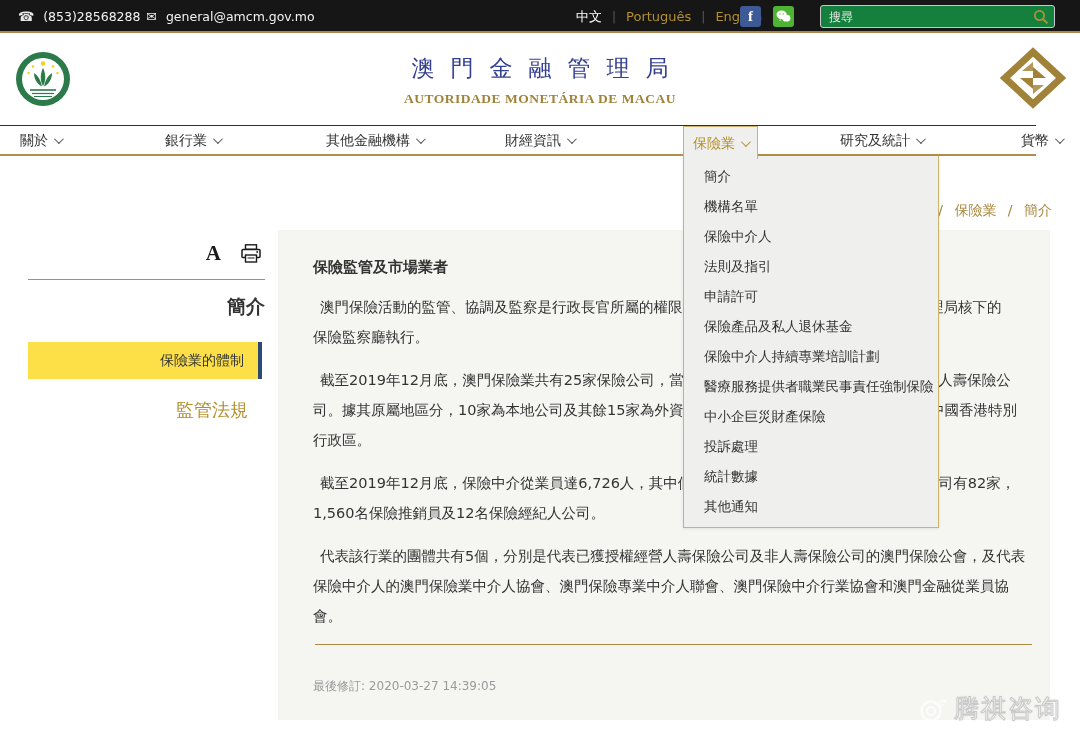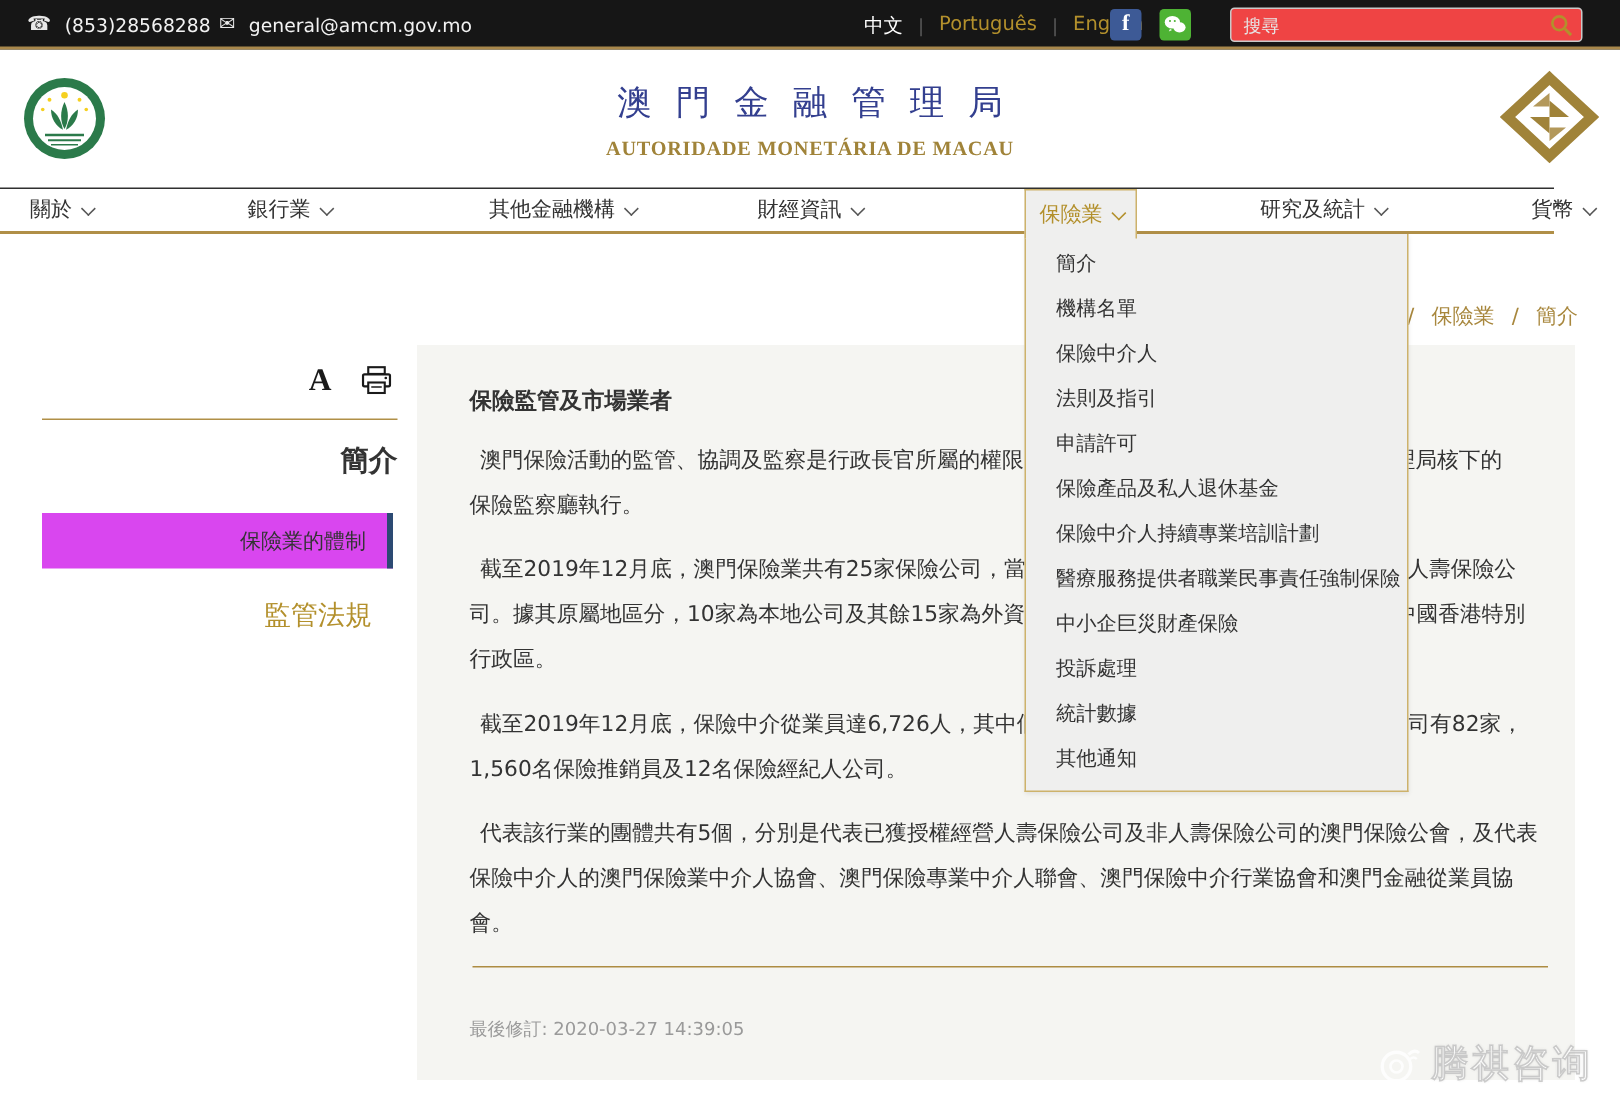--- a/index.html
+++ b/index.html
@@ -16,21 +16,21 @@
   .tb-icon { font-size:13px; margin-right:9px; color:#e8e8e8; font-style:normal; }
   .tb-langs { position:absolute; left:576px; top:0; height:33px; display:flex; align-items:center; font-size:13px; }
   .tb-lang { cursor:pointer; }
   .tb-lang.active { color:#ffffff; }
   .tb-lang.gold { color:#b3902c; }
   .tb-sep { color:#5a5a5a; margin:0 10px; font-size:12px; }
   .tb-social { position:absolute; left:740px; top:6px; display:flex; gap:12px; }
   .soc { width:21px; height:21px; border-radius:3px; display:flex; align-items:center; justify-content:center; cursor:pointer; }
   .soc.fb { background:#3d5a96; color:#fff; font-family:"Liberation Serif",serif; font-weight:bold; font-size:15px; }
   .soc.wx { background:#4eb334; }
-  .tb-search { position:absolute; left:820px; top:5px; width:235px; height:23px; background:#ef4444; border:1px solid #c9c9c9; border-radius:3px; display:flex; align-items:center; }
+  .tb-search { position:absolute; left:820px; top:5px; width:235px; height:23px; background:#15803d; border:1px solid #c9c9c9; border-radius:3px; display:flex; align-items:center; }
   .tb-search input { flex:1; background:transparent; border:none; outline:none; color:#f0f0f0; font-size:12px; padding:0 8px; font-family:inherit; }
   .tb-search input::placeholder { color:#e6e6e6; opacity:1; }
   .tb-search .mag { width:26px; display:flex; justify-content:center; cursor:pointer; }
 
   
   .header { position:absolute; top:35px; left:0; width:1080px; height:90px; background:#ffffff; }
   .emblem { position:absolute; left:14px; top:13px; width:58px; height:62px; cursor:pointer; }
   .brand { position:absolute; left:0; right:0; top:18px; text-align:center; }
   .brand-zh { font-family:"Liberation Serif","DejaVu Serif",serif; color:#333f8f; font-size:23px; letter-spacing:16px; margin-left:16px; }
   .brand-pt { font-family:"Liberation Serif","DejaVu Serif",serif; color:#a08339; font-size:13.5px; font-weight:bold; letter-spacing:0.5px; margin-top:7px; }
@@ -52,21 +52,21 @@
   .breadcrumb span { cursor:pointer; }
   .bc-sep { margin:0 7px; cursor:default; }
 
   
   .sidebar { position:absolute; left:0; top:230px; width:278px; }
   .side-tools { position:absolute; top:13px; left:0; width:278px; display:flex; justify-content:flex-end; align-items:center; gap:20px; padding-right:17px; }
   .font-btn { font-family:"Liberation Serif","DejaVu Serif",serif; font-weight:bold; font-size:21px; color:#1a1a1a; cursor:pointer; line-height:1; }
   .print-btn { cursor:pointer; line-height:0; }
   .side-rule { position:absolute; top:49px; left:28px; width:237px; border-top:1px solid #b08f47; }
   .side-heading { position:absolute; top:64px; left:0; width:265px; text-align:right; font-size:19px; font-weight:bold; color:#333; }
-  .side-item-active { position:absolute; top:112px; left:28px; width:234px; height:37px; background:#d946ef; border-right:4px solid #2c4a73; display:flex; align-items:center; justify-content:flex-end; padding-right:14px; font-size:14px; color:#333; cursor:pointer; }
+  .side-item-active { position:absolute; top:112px; left:28px; width:234px; height:37px; background:#fde047; border-right:4px solid #2c4a73; display:flex; align-items:center; justify-content:flex-end; padding-right:14px; font-size:14px; color:#333; cursor:pointer; }
   .side-item-link { position:absolute; top:168px; left:0; width:278px; text-align:right; padding-right:30px; font-size:18px; color:#b3902c; cursor:pointer; }
 
   
   .content { position:absolute; left:278px; top:230px; width:772px; height:490px; background:#f5f5f2; padding:28px 18px 0 35px; }
   .content h2 { font-size:15px; font-weight:bold; color:#333; margin:0 0 15px 0; }
   .content p { font-size:14.5px; line-height:30px; color:#333; margin:0 0 13px 0; white-space:pre-line; text-indent:7px; width:719px; }
   .content-rule { margin:10px 0 0 2px; width:717px; border-top:1px solid #ad8c42; }
   .last-modified { margin-top:33px; font-size:12px; color:#9a9a9a; }
 
   

